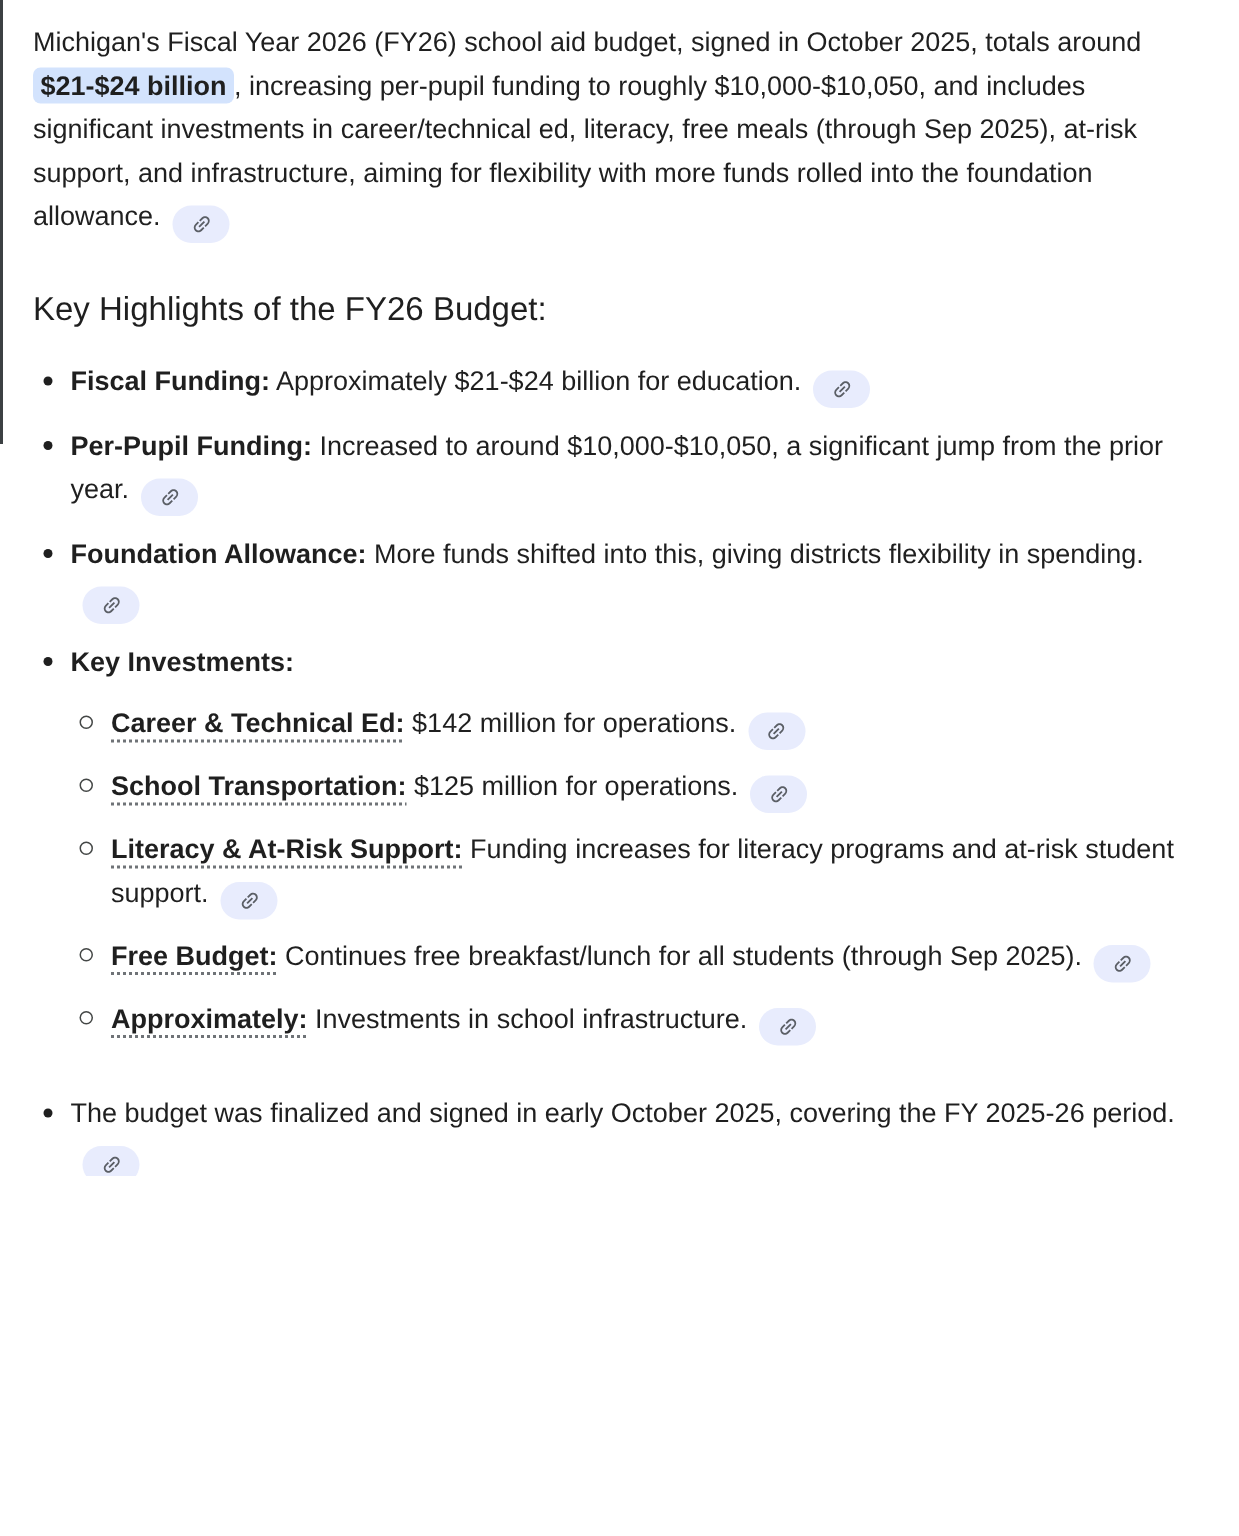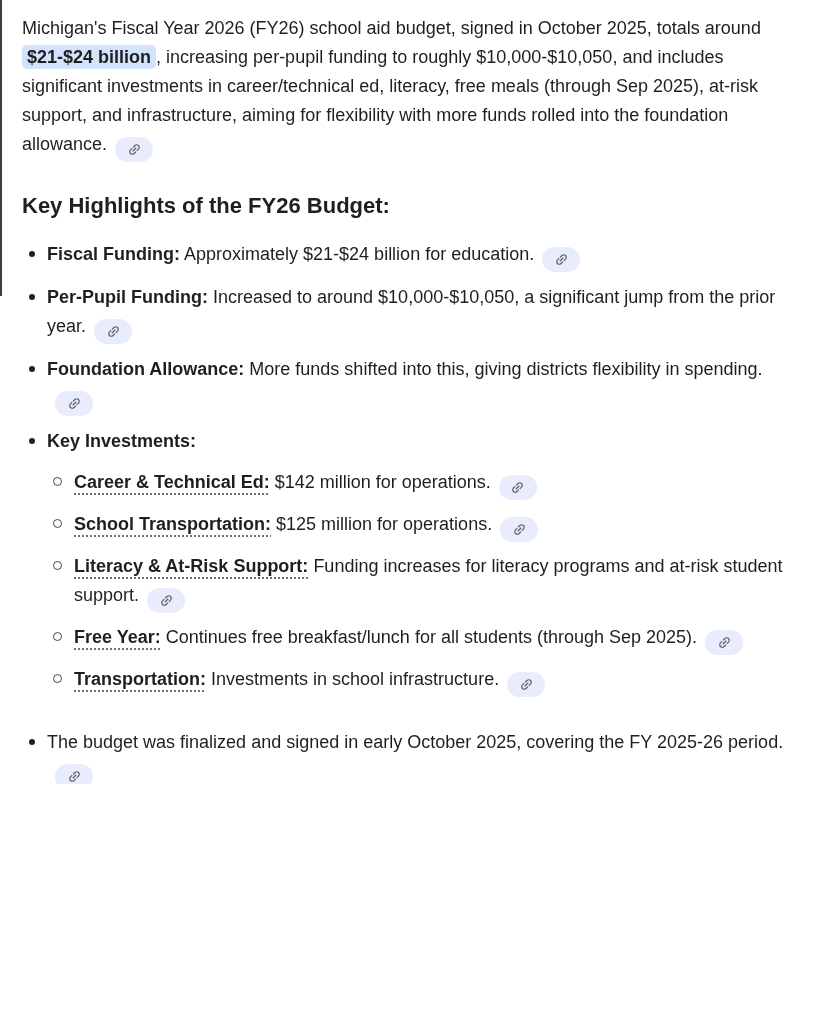--- a/index.html
+++ b/index.html
@@ -9,21 +9,21 @@
     color:#1f1f1f;font-size:18px;line-height:29px;
     -webkit-font-smoothing:antialiased;
   }
   .page{position:relative;width:826px;height:784px;overflow:hidden;background:#fff;}
   .left-rule{position:absolute;left:0;top:0;width:2px;height:296px;background:#3c4043;}
   .content{padding:14px 36px 0 22px;}
 
   p.intro{margin:0 0 16px 0;}
   .hl{background:#d3e3fd;color:#1f1f1f;border-radius:5px;padding:2px 5px;font-weight:700;}
 
-  h3{font-size:22px;line-height:28px;font-weight:700;margin:30px 0 20px 0;color:#1f1f1f;}
+  h3{font-size:22px;line-height:28px;font-weight:400;margin:30px 0 20px 0;color:#1f1f1f;}
   h3.context-h{margin-top:26px;}
 
   ul{list-style:none;margin:0;padding:0;}
   li{display:flex;margin-bottom:11px;}
   .dot{flex:0 0 auto;width:6px;height:6px;border-radius:50%;background:#1f1f1f;margin:11px 0 0 7px;}
   .circ{flex:0 0 auto;width:7px;height:7px;border-radius:50%;border:1.5px solid #444746;background:transparent;margin:9px 0 0 6px;}
   .li-body{margin-left:12px;flex:1;}
   .lbl{font-weight:700;}
   .u-lbl{font-weight:700;text-decoration:underline dotted 1.5px;text-decoration-color:#6f7377;text-underline-offset:5px;}
 
@@ -136,33 +136,33 @@
                       <svg viewBox="0 0 24 24" width="15" height="15">
                         <g transform="rotate(-45 12 12)" fill="#5b5f66">
                           <path d="M3.9 12c0-1.71 1.39-3.1 3.1-3.1h4V7H7c-2.76 0-5 2.24-5 5s2.24 5 5 5h4v-1.9H7c-1.71 0-3.1-1.39-3.1-3.1zM8 13h8v-2H8v2zm9-6h-4v1.9h4c1.71 0 3.1 1.39 3.1 3.1s-1.39 3.1-3.1 3.1h-4V17h4c2.76 0 5-2.24 5-5s-2.24-5-5-5z"></path>
                         </g>
                       </svg>
                     </span>
                   </span></div>
             </li>
             <li>
               <span class="circ"></span>
-              <div class="li-body"><b class="u-lbl">Free Year:</b><span> Continues free breakfast/lunch for all students (through Sep 2025).</span><span class="pill">
-                    <span>
-                      <svg viewBox="0 0 24 24" width="15" height="15">
-                        <g transform="rotate(-45 12 12)" fill="#5b5f66">
-                          <path d="M3.9 12c0-1.71 1.39-3.1 3.1-3.1h4V7H7c-2.76 0-5 2.24-5 5s2.24 5 5 5h4v-1.9H7c-1.71 0-3.1-1.39-3.1-3.1zM8 13h8v-2H8v2zm9-6h-4v1.9h4c1.71 0 3.1 1.39 3.1 3.1s-1.39 3.1-3.1 3.1h-4V17h4c2.76 0 5-2.24 5-5s-2.24-5-5-5z"></path>
-                        </g>
-                      </svg>
-                    </span>
-                  </span></div>
-            </li>
-            <li>
-              <span class="circ"></span>
-              <div class="li-body"><b class="u-lbl">Transportation:</b><span> Investments in school infrastructure.</span><span class="pill">
+              <div class="li-body"><b class="u-lbl">Free Budget:</b><span> Continues free breakfast/lunch for all students (through Sep 2025).</span><span class="pill">
+                    <span>
+                      <svg viewBox="0 0 24 24" width="15" height="15">
+                        <g transform="rotate(-45 12 12)" fill="#5b5f66">
+                          <path d="M3.9 12c0-1.71 1.39-3.1 3.1-3.1h4V7H7c-2.76 0-5 2.24-5 5s2.24 5 5 5h4v-1.9H7c-1.71 0-3.1-1.39-3.1-3.1zM8 13h8v-2H8v2zm9-6h-4v1.9h4c1.71 0 3.1 1.39 3.1 3.1s-1.39 3.1-3.1 3.1h-4V17h4c2.76 0 5-2.24 5-5s-2.24-5-5-5z"></path>
+                        </g>
+                      </svg>
+                    </span>
+                  </span></div>
+            </li>
+            <li>
+              <span class="circ"></span>
+              <div class="li-body"><b class="u-lbl">Approximately:</b><span> Investments in school infrastructure.</span><span class="pill">
                     <span>
                       <svg viewBox="0 0 24 24" width="15" height="15">
                         <g transform="rotate(-45 12 12)" fill="#5b5f66">
                           <path d="M3.9 12c0-1.71 1.39-3.1 3.1-3.1h4V7H7c-2.76 0-5 2.24-5 5s2.24 5 5 5h4v-1.9H7c-1.71 0-3.1-1.39-3.1-3.1zM8 13h8v-2H8v2zm9-6h-4v1.9h4c1.71 0 3.1 1.39 3.1 3.1s-1.39 3.1-3.1 3.1h-4V17h4c2.76 0 5-2.24 5-5s-2.24-5-5-5z"></path>
                         </g>
                       </svg>
                     </span>
                   </span></div>
             </li>
           </ul>

